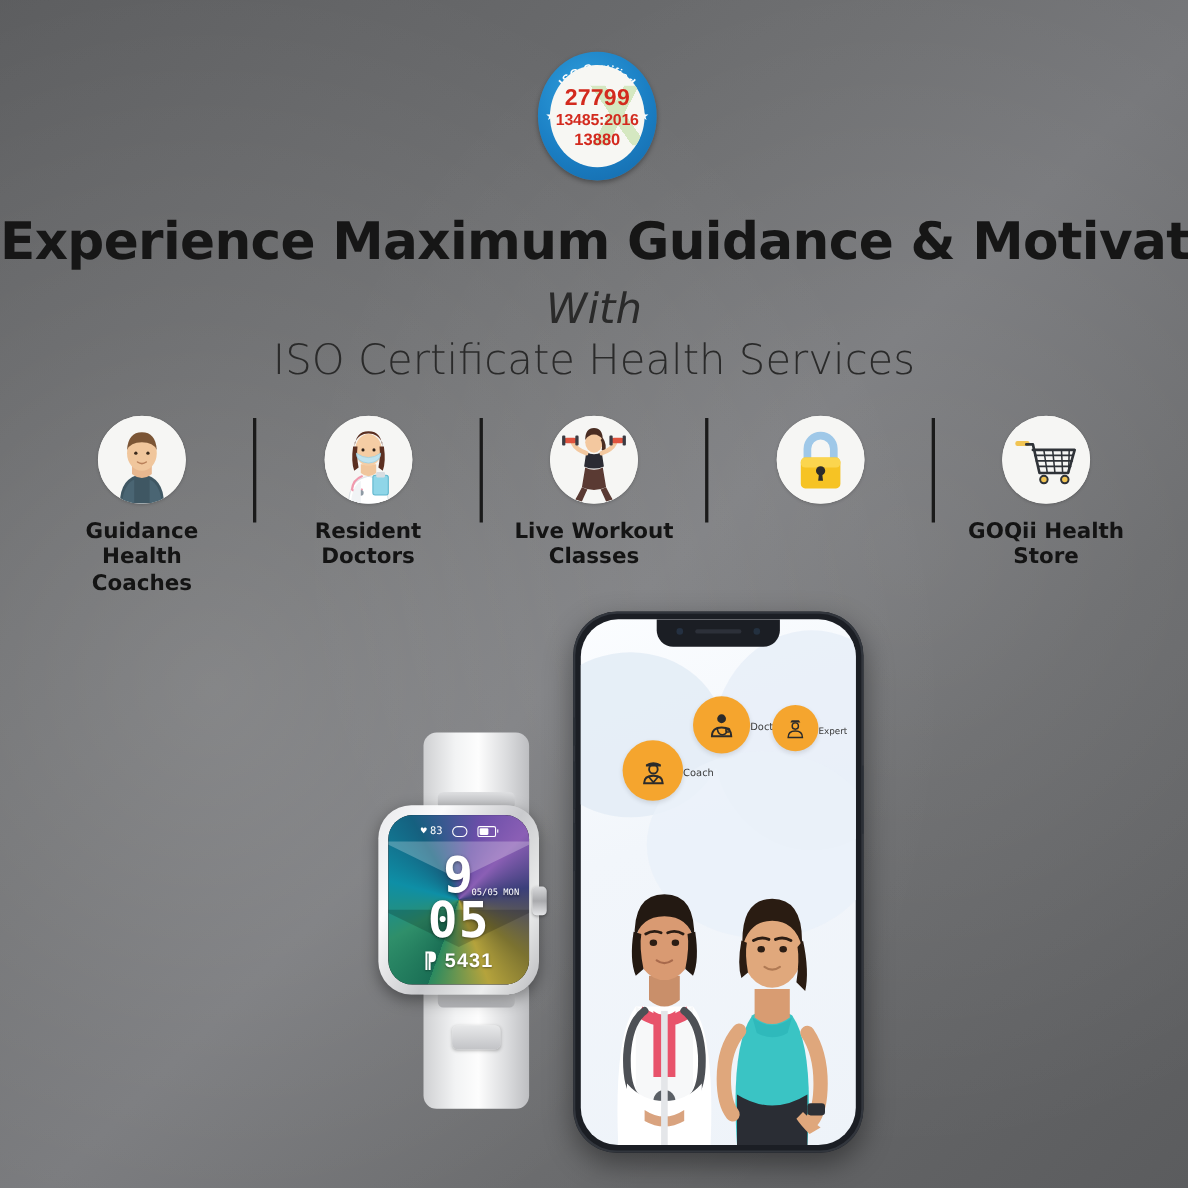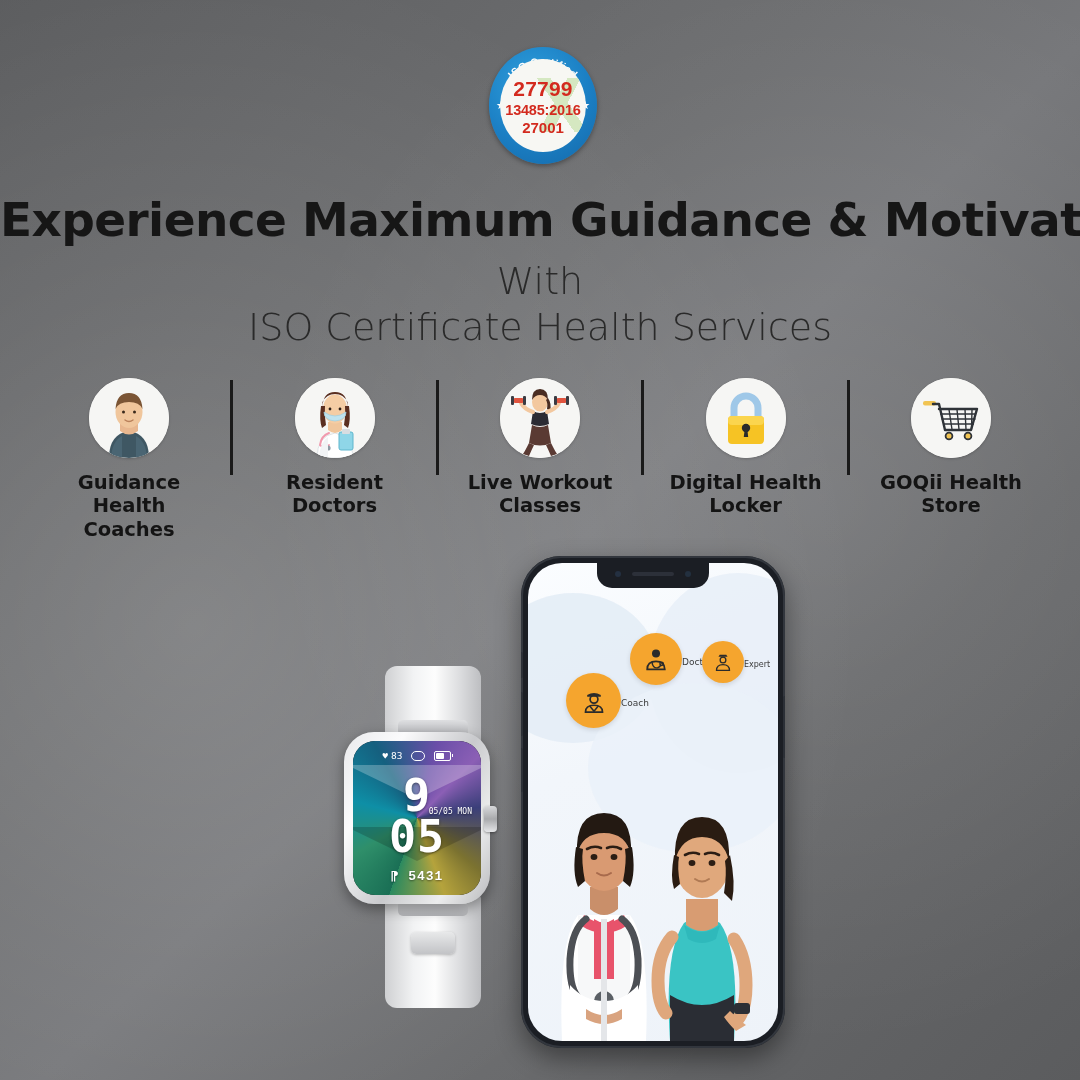--- a/index.html
+++ b/index.html
@@ -58,20 +58,21 @@
   #headline-main{
     position:absolute;left:0;right:0;top:192px;text-align:center;
     font-size:47px;font-weight:bold;color:#161616;letter-spacing:-0.6px;
     font-family:"DejaVu Sans","Liberation Sans",sans-serif;
     white-space:nowrap;
   }
   #headline-with{
     position:absolute;left:0;right:0;top:259px;text-align:center;
     font-size:38px;font-weight:300;color:#2a2a2a;
     font-family:"DejaVu Sans","Liberation Sans",sans-serif;
+    font-style:italic;
   }
   #headline-sub{
     position:absolute;left:0;right:0;top:305px;text-align:center;
     font-size:38px;font-weight:300;color:#2a2a2a;
     font-family:"DejaVu Sans","Liberation Sans",sans-serif;
   }
 
   
   #features{
     position:absolute;left:40px;top:378px;width:1000px;height:160px;
@@ -228,22 +229,22 @@
     font-size:45px;font-weight:bold;line-height:0.92;letter-spacing:1px;
     text-shadow:0 1px 3px rgba(0,0,0,.45);
   }
   .w-date{
     position:absolute;right:9px;top:66px;color:#ffffff;font-size:8px;
     font-family:"DejaVu Sans Mono","Liberation Mono",monospace;
     text-shadow:0 1px 2px rgba(0,0,0,.5);
   }
   .w-steps{
     position:absolute;left:0;right:0;bottom:11px;text-align:center;color:#fff;
-    font-family:Liberation Mono, monospace;
-    font-size:13px;font-weight:bold;letter-spacing:1px;
+    font-family:Liberation Sans, sans-serif;
+    font-size:18px;font-weight:bold;letter-spacing:1px;
     text-shadow:0 1px 2px rgba(0,0,0,.45);
   }
   .lug{
     position:absolute;left:50%;transform:translateX(-50%);width:70px;height:16px;
     background:linear-gradient(180deg,#dedfe1,#b6b7ba);border-radius:5px;
   }
   .lug-top{top:60px;}
   .lug-bot{top:240px;}
   .strap-buckle{
     position:absolute;left:50%;transform:translateX(-50%);top:272px;
@@ -269,21 +270,21 @@
     <svg class="iso-arc" viewBox="0 0 108 108" style="top:0;">
       <text><textPath href="#arcBot" startOffset="50%" text-anchor="middle">ISO Certified</textPath></text>
     </svg>
     <span class="iso-star l">★</span>
     <span class="iso-star r">★</span>
     <div class="iso-inner">
       <div class="iso-check"></div>
       <div class="iso-nums">
         <div>27799</div>
         <div>13485:2016</div>
-        <div>27001</div>
+        <div>13880</div>
       </div>
     </div>
   </div>
 
   <div id="headline-main">Experience Maximum Guidance &amp; Motivation</div>
   <div id="headline-with">With</div>
   <div id="headline-sub">ISO Certificate Health Services</div>
 
   <div id="features">
 
@@ -370,24 +371,20 @@
     <div class="feature">
       <div class="f-circle">
         <svg class="lock-ill" viewBox="0 0 80 80">
           <rect width="80" height="80" fill="#f6f6f4"></rect>
           <path d="M28 40 l0 -10 a12 12 0 0 1 24 0 l0 10" stroke="#9fc8e8" stroke-width="7" fill="none" stroke-linecap="round"></path>
           <rect x="22" y="38" width="36" height="28" rx="4" fill="#f6c324"></rect>
           <rect x="22" y="38" width="36" height="9" rx="4" fill="#fbd54e"></rect>
           <circle cx="40" cy="50" r="4.2" fill="#2b2b2b"></circle>
           <path d="M38.6 52 l2.8 0 l0.8 7 l-4.4 0 z" fill="#2b2b2b"></path>
         </svg>
-      </div>
-      <div class="f-label">
-        <div>Digital Health</div>
-        <div>Locker</div>
       </div>
     </div>
 
     <div class="divider"></div>
 
     <div class="feature">
       <div class="f-circle">
         <svg class="cart-ill" viewBox="0 0 80 80">
           <rect width="80" height="80" fill="#f6f6f4"></rect>
           <rect x="12" y="23" width="13" height="4.5" rx="2" fill="#f1c453"></rect>

